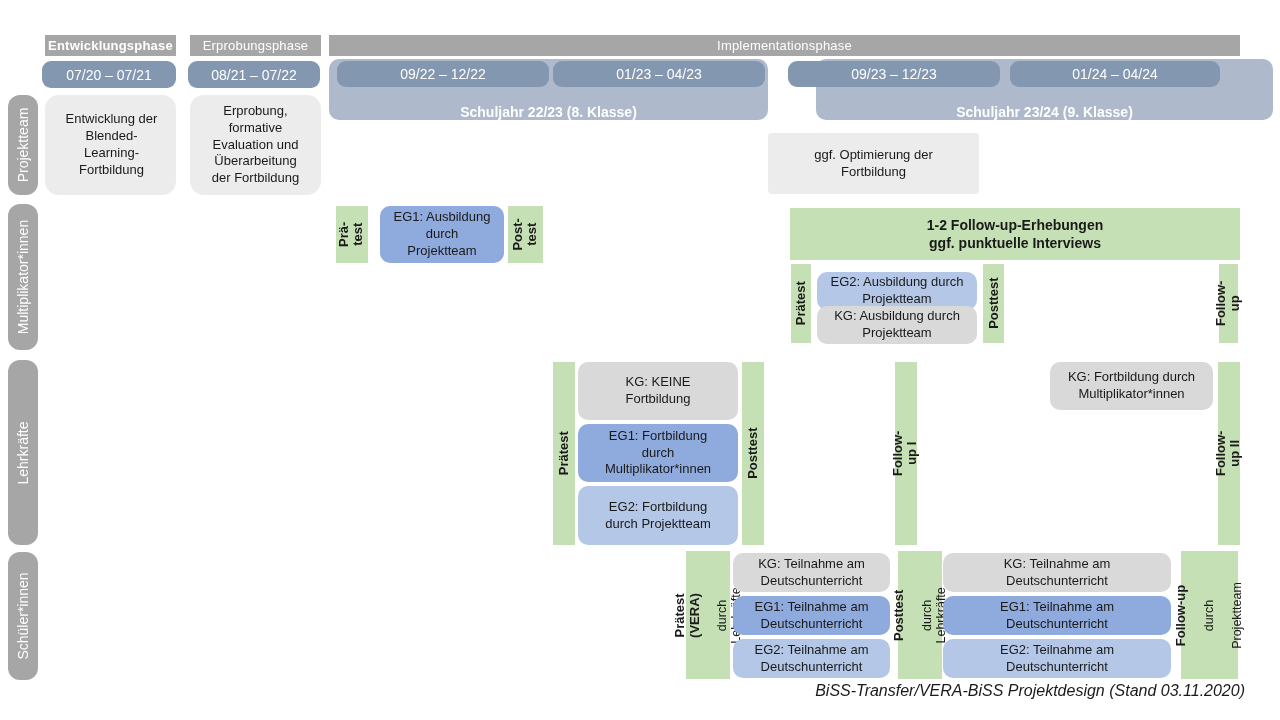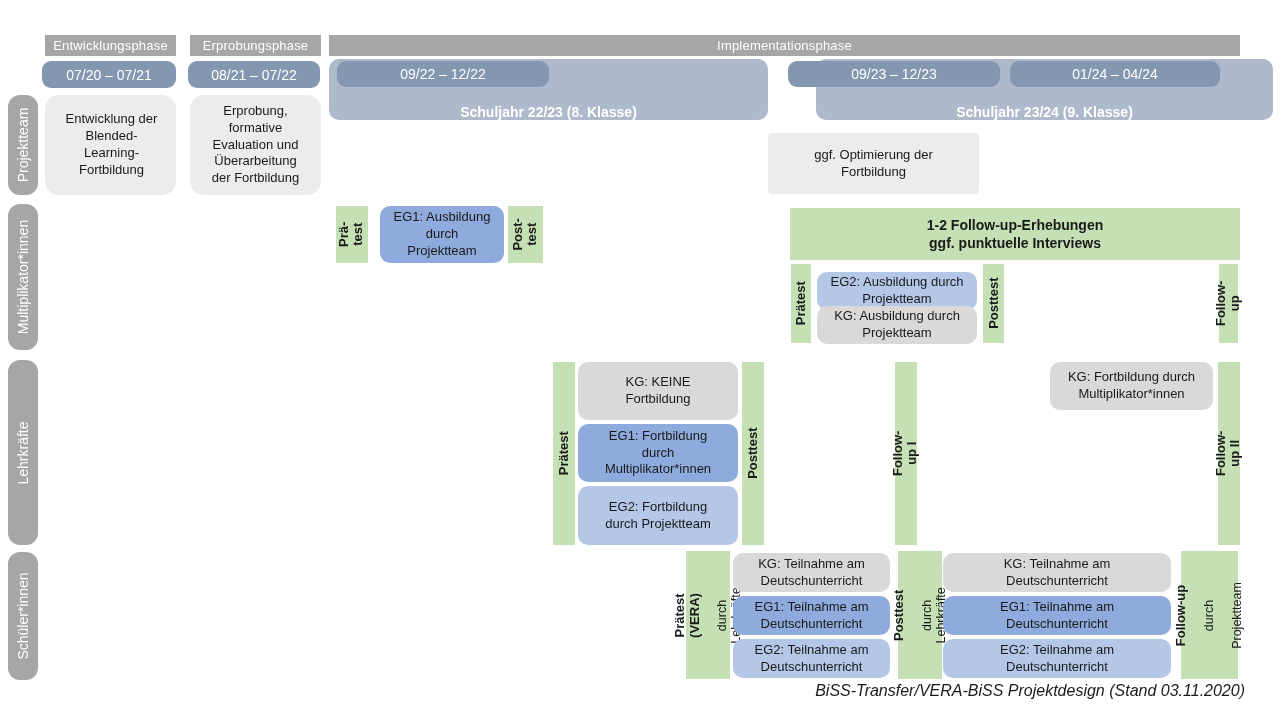--- a/index.html
+++ b/index.html
@@ -65,30 +65,31 @@
 
   .caption {
     font-style:italic; font-size:16px; color:#1a1a1a; text-align:right;
   }
 </style>
 </head>
 <body>
 
 <div class="canvas">
 
-  <div class="abs phase" style="left:45px;top:35px;width:131px;height:21px;">Entwicklungsphase</div>
+  <div class="abs phase" style="left:45px;top:35px;width:131px;height:21px;font-weight:bold;">Entwicklungsphase</div>
   <div class="abs phase" style="left:190px;top:35px;width:131px;height:21px;">Erprobungsphase</div>
   <div class="abs phase" style="left:329px;top:35px;width:911px;height:21px;">Implementationsphase</div>
 
   <div class="abs syear" style="left:329px;top:59px;width:439px;height:61px;">Schuljahr 22/23 (8. Klasse)</div>
   <div class="abs syear" style="left:780px;top:59px;width:457px;height:61px;margin-left:36px;">Schuljahr 23/24 (9. Klasse)</div>
 
   <div class="abs pill" style="left:42px;top:61px;width:134px;height:27px;">07/20 – 07/21</div>
   <div class="abs pill" style="left:188px;top:61px;width:132px;height:27px;">08/21 – 07/22</div>
   <div class="abs pill" style="left:337px;top:61px;width:212px;height:26px;">09/22 – 12/22</div>
+  <div class="abs pill" style="left:553px;top:61px;width:212px;height:26px;">01/23 – 04/23</div>
   <div class="abs pill" style="left:788px;top:61px;width:212px;height:26px;">09/23 – 12/23</div>
   <div class="abs pill" style="left:1010px;top:61px;width:210px;height:26px;">01/24 – 04/24</div>
 
   <div class="abs rowlabel" style="left:8px;top:95px;width:30px;height:100px;">
     <span class="vrot">Projektteam</span>
   </div>
   <div class="abs rowlabel" style="left:8px;top:204px;width:30px;height:146px;">
     <span class="vrot">Multiplikator*innen</span>
   </div>
   <div class="abs rowlabel" style="left:8px;top:360px;width:30px;height:185px;">

